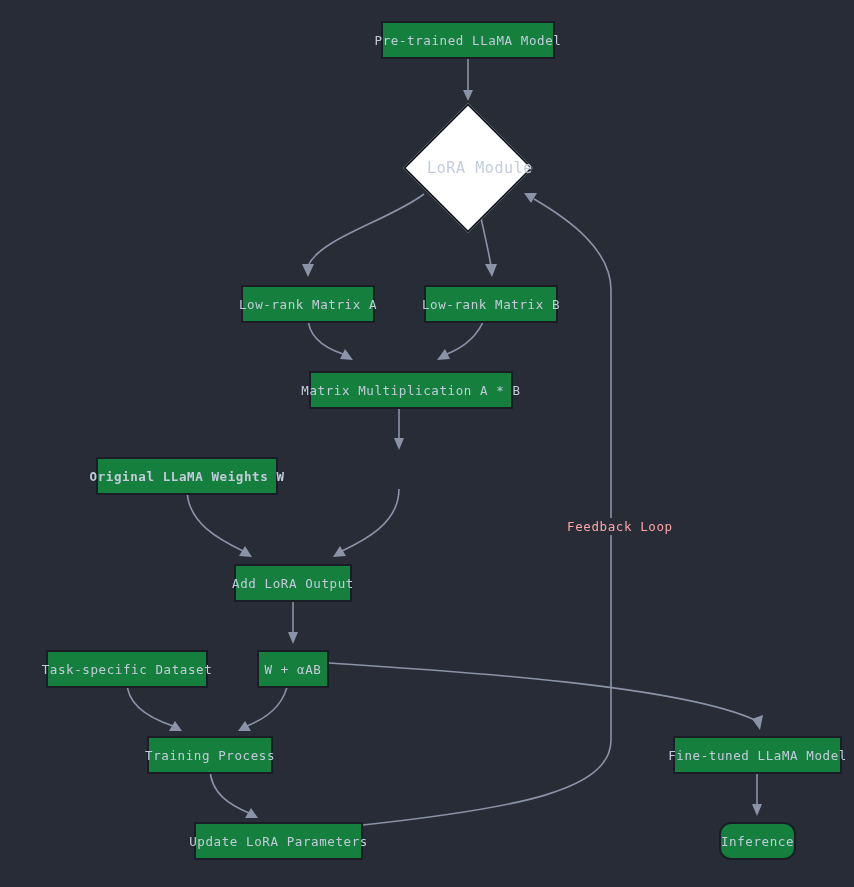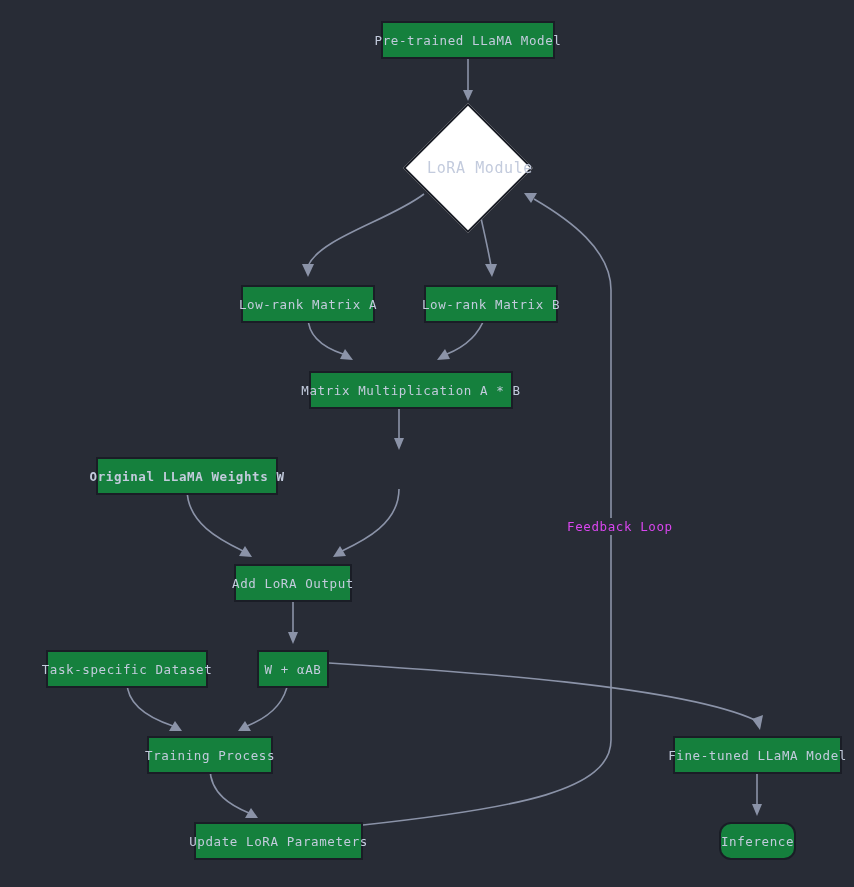--- a/index.html
+++ b/index.html
@@ -38,21 +38,21 @@
     transform:rotate(45deg);
     box-sizing:border-box;
   }
   .diamond .dia-label{
     position:relative;z-index:2;
     color:#c3cbdd;font-size:15px;letter-spacing:.6px;
     width:100%;text-align:right;
   }
   .edge-label{
     position:absolute;
-    color:#d946ef;
+    color:#fca5a5;
     font-size:12.5px;
     letter-spacing:.6px;
     white-space:nowrap;
     background:#282c36;
     padding:1px 3px;
   }
 </style>
 </head>
 <body>
 

